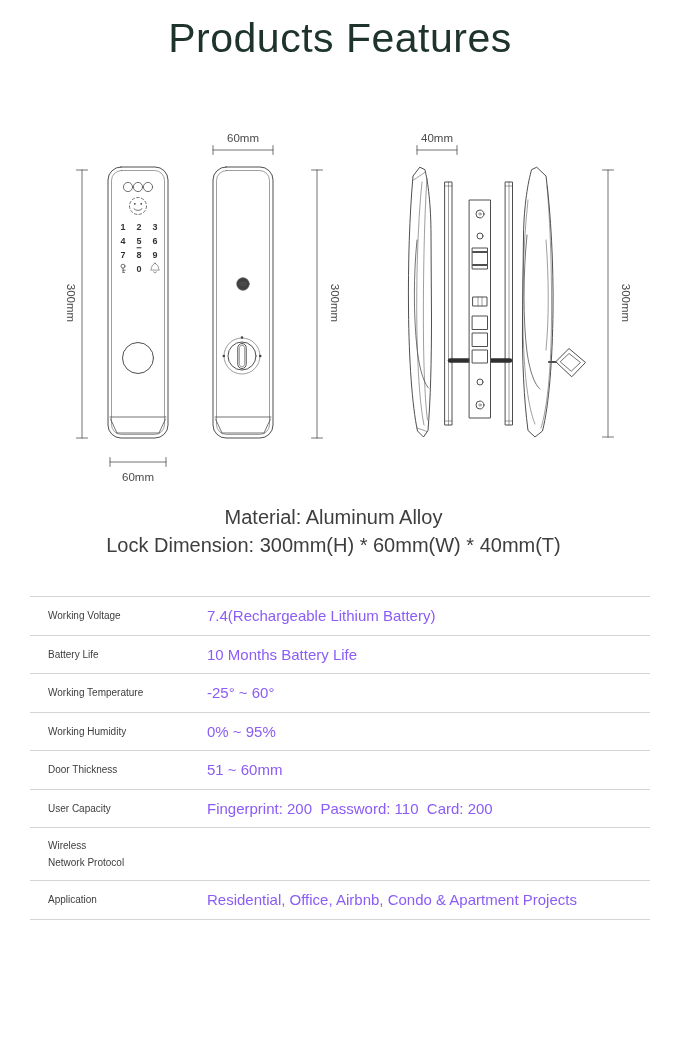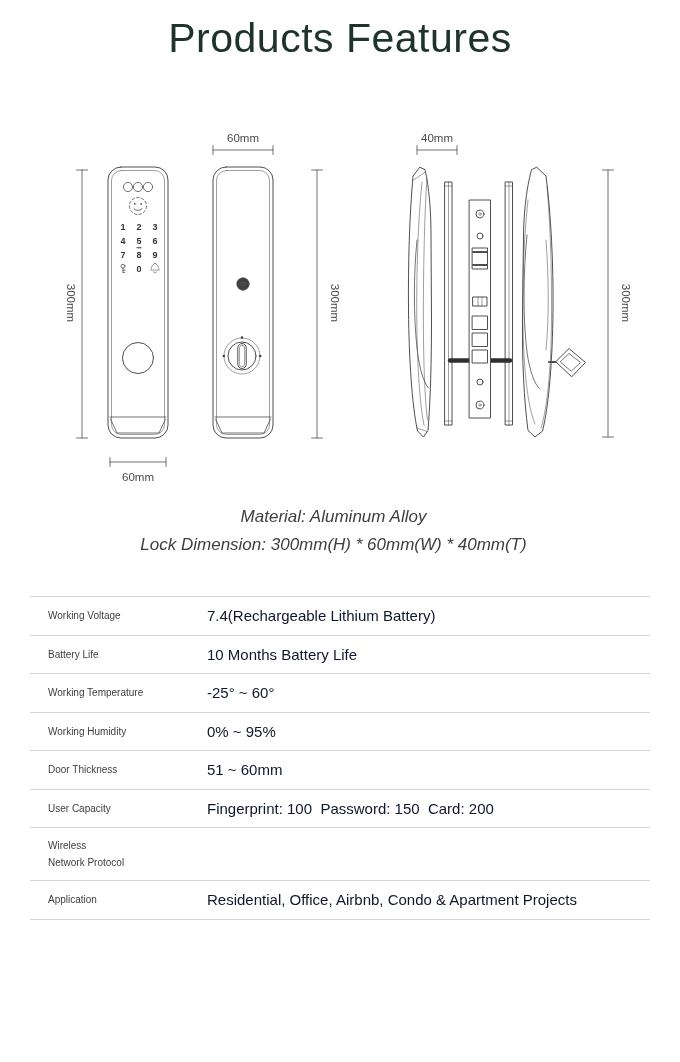--- a/index.html
+++ b/index.html
@@ -19,34 +19,34 @@
   .drawings .fw{fill:#ffffff;}
   .drawings .fd{fill:#3f3f3f;stroke:none;}
   .drawings .thin{stroke-width:0.55;}
   .drawings .med{stroke-width:0.8;}
   .drawings .thick{stroke-width:2.2;}
   .drawings .bar{stroke:#2f2f2f;stroke-width:4.5;}
   .drawings text{fill:#4a4a4a;stroke:none;font:11.5px "Liberation Sans",sans-serif;}
   .drawings text.kp{font:bold 9px "Liberation Sans",sans-serif;fill:#333333;}
   .summary{
     position:absolute;top:503px;left:0;width:667px;text-align:center;
-    font-size:17px;line-height:28px;color:#3e3e3e;font-style:italic;
+    font-size:20px;line-height:28px;color:#3e3e3e;
   }
   .spec-table{
     position:absolute;top:596px;left:30px;width:620px;
     border-top:1.5px solid #d4d4d4;
   }
   .spec-row{display:flex;align-items:center;border-bottom:1.5px solid #d4d4d4;}
   .spec-label{
     width:177px;flex:0 0 177px;padding:9px 0 9px 18px;box-sizing:border-box;
     font-size:10px;line-height:17px;color:#3d3d3d;white-space:pre-wrap;
   }
   .spec-value{
     flex:1;padding:9px 10px 9px 0;font-size:15px;line-height:19.5px;
-    color:#0f172a;white-space:pre-wrap;
+    color:#8b5cf6;white-space:pre-wrap;
   }
 </style>
 </head>
 <body>
 
 <div class="canvas">
 
   <h1 class="page-title">Products Features</h1>
 
   <svg class="drawings" width="680" height="380" viewBox="0 105 680 380">
@@ -214,21 +214,21 @@
     <div class="spec-row">
       <div class="spec-label">Working Humidity</div>
       <div class="spec-value">0% ~ 95%</div>
     </div>
     <div class="spec-row">
       <div class="spec-label">Door Thickness</div>
       <div class="spec-value">51 ~ 60mm</div>
     </div>
     <div class="spec-row">
       <div class="spec-label">User Capacity</div>
-      <div class="spec-value">Fingerprint: 100  Password: 150  Card: 200</div>
+      <div class="spec-value">Fingerprint: 200  Password: 110  Card: 200</div>
     </div>
     <div class="spec-row">
       <div class="spec-label">Wireless
 Network Protocol</div>
     </div>
     <div class="spec-row">
       <div class="spec-label">Application</div>
       <div class="spec-value">Residential, Office, Airbnb, Condo &amp; Apartment Projects</div>
     </div>
   </div>

